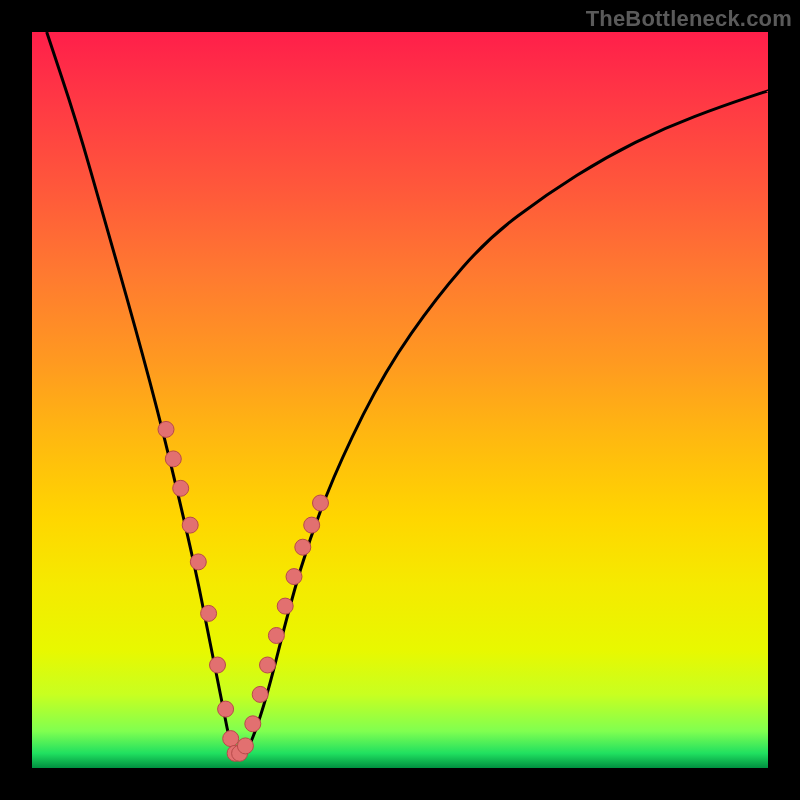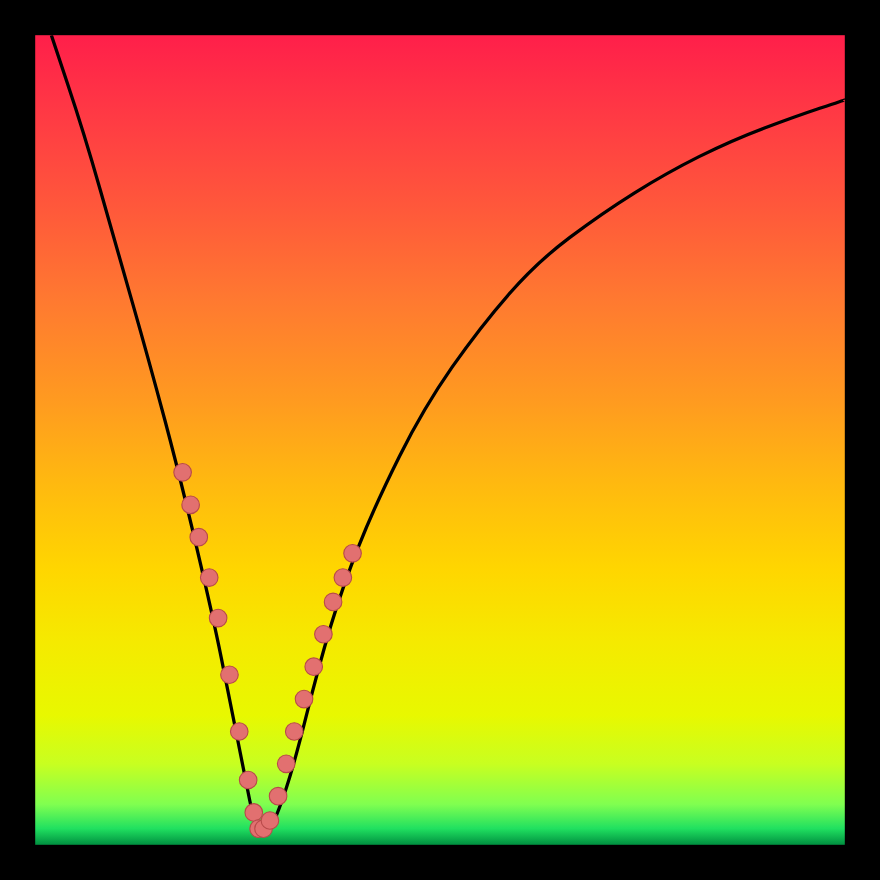--- a/index.html
+++ b/index.html
@@ -63,20 +63,21 @@
   .marker {
     fill: #e27070;
     stroke: #b84a4a;
     stroke-width: 1;
   }
 </style>
 </head>
 <body>
 
 <div class="container">
+  <div class="watermark">TheBottleneck.com</div>
   <div class="plot-area">
     <svg class="curve" viewBox="0 0 736 736">
       <path id="curve-path" d="M 14.7 0.0 Q 14.7 0.0 29.4 44.2 Q 44.2 88.3 58.9 139.8 Q 73.6 191.4 88.3 242.9 Q 103.0 294.4 117.8 349.6 Q 132.5 404.8 147.2 467.4 Q 161.9 529.9 169.3 566.7 Q 176.6 603.5 184.0 640.3 Q 191.4 677.1 195.0 695.5 Q 198.7 713.9 202.4 721.3 Q 206.1 728.6 209.8 725.0 Q 213.4 721.3 217.1 713.9 Q 220.8 706.6 228.2 684.5 Q 235.5 662.4 246.6 618.2 Q 257.6 574.1 268.6 537.3 Q 279.7 500.5 294.4 463.7 Q 309.1 426.9 331.2 382.7 Q 353.3 338.6 379.0 301.8 Q 404.8 265.0 430.6 235.5 Q 456.3 206.1 485.8 184.0 Q 515.2 161.9 544.6 143.5 Q 574.1 125.1 603.5 110.4 Q 633.0 95.7 662.4 84.6 Q 691.8 73.6 713.9 66.2 T 736.0 58.9"></path>
       <g id="marker-group">
           <circle cx="134.0" cy="397.4" r="8" class="marker"></circle>
           <circle cx="141.3" cy="426.9" r="8" class="marker"></circle>
           <circle cx="148.7" cy="456.3" r="8" class="marker"></circle>
           <circle cx="158.2" cy="493.1" r="8" class="marker"></circle>
           <circle cx="166.3" cy="529.9" r="8" class="marker"></circle>
           <circle cx="176.6" cy="581.4" r="8" class="marker"></circle>

